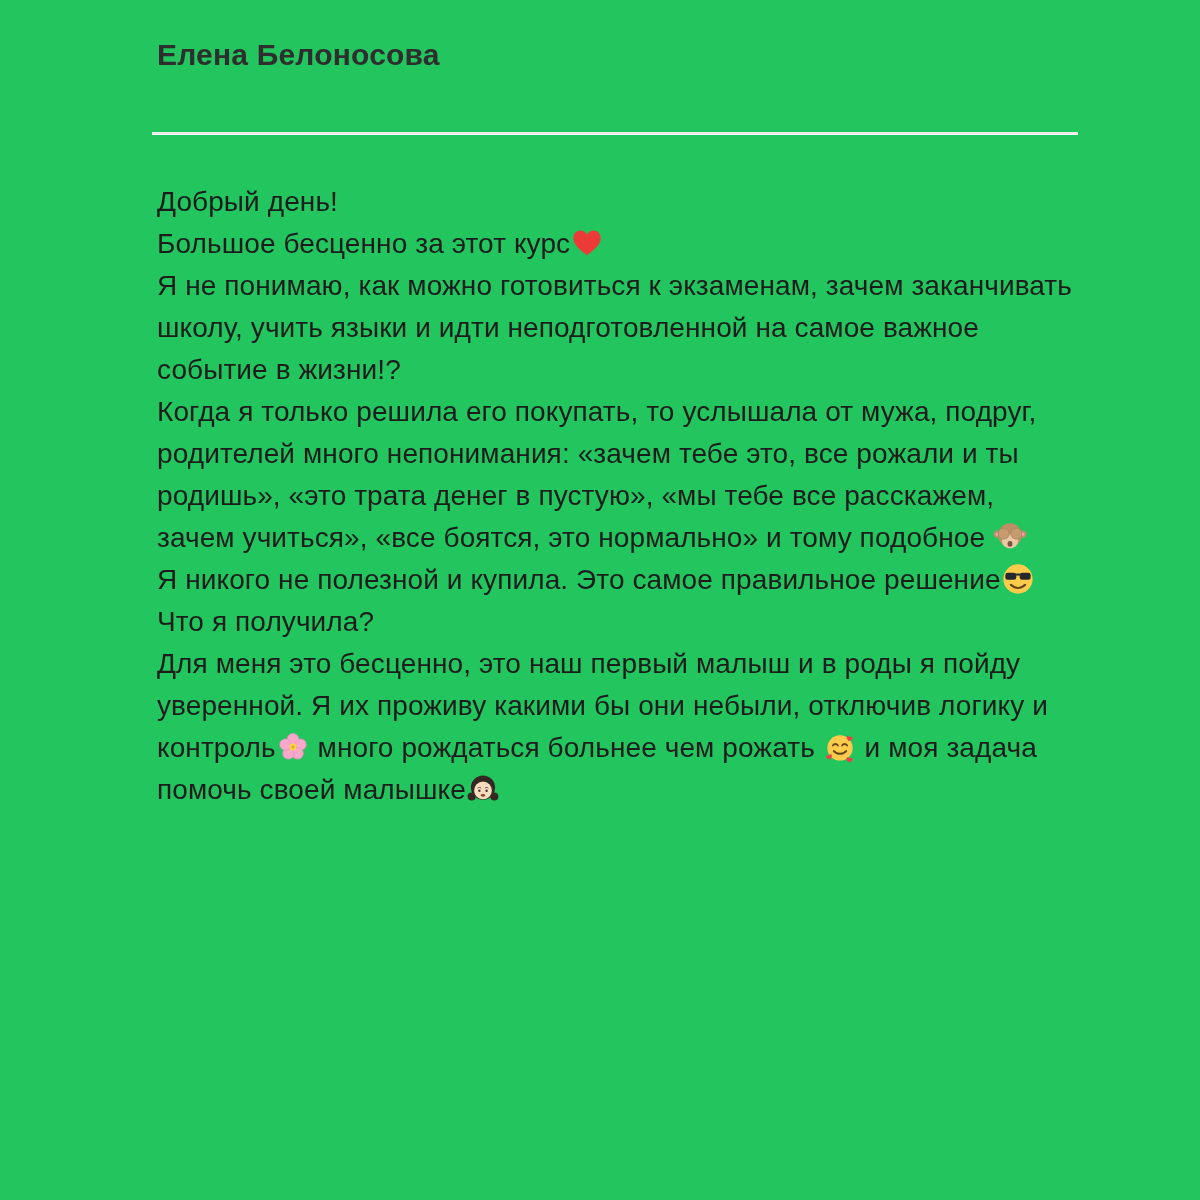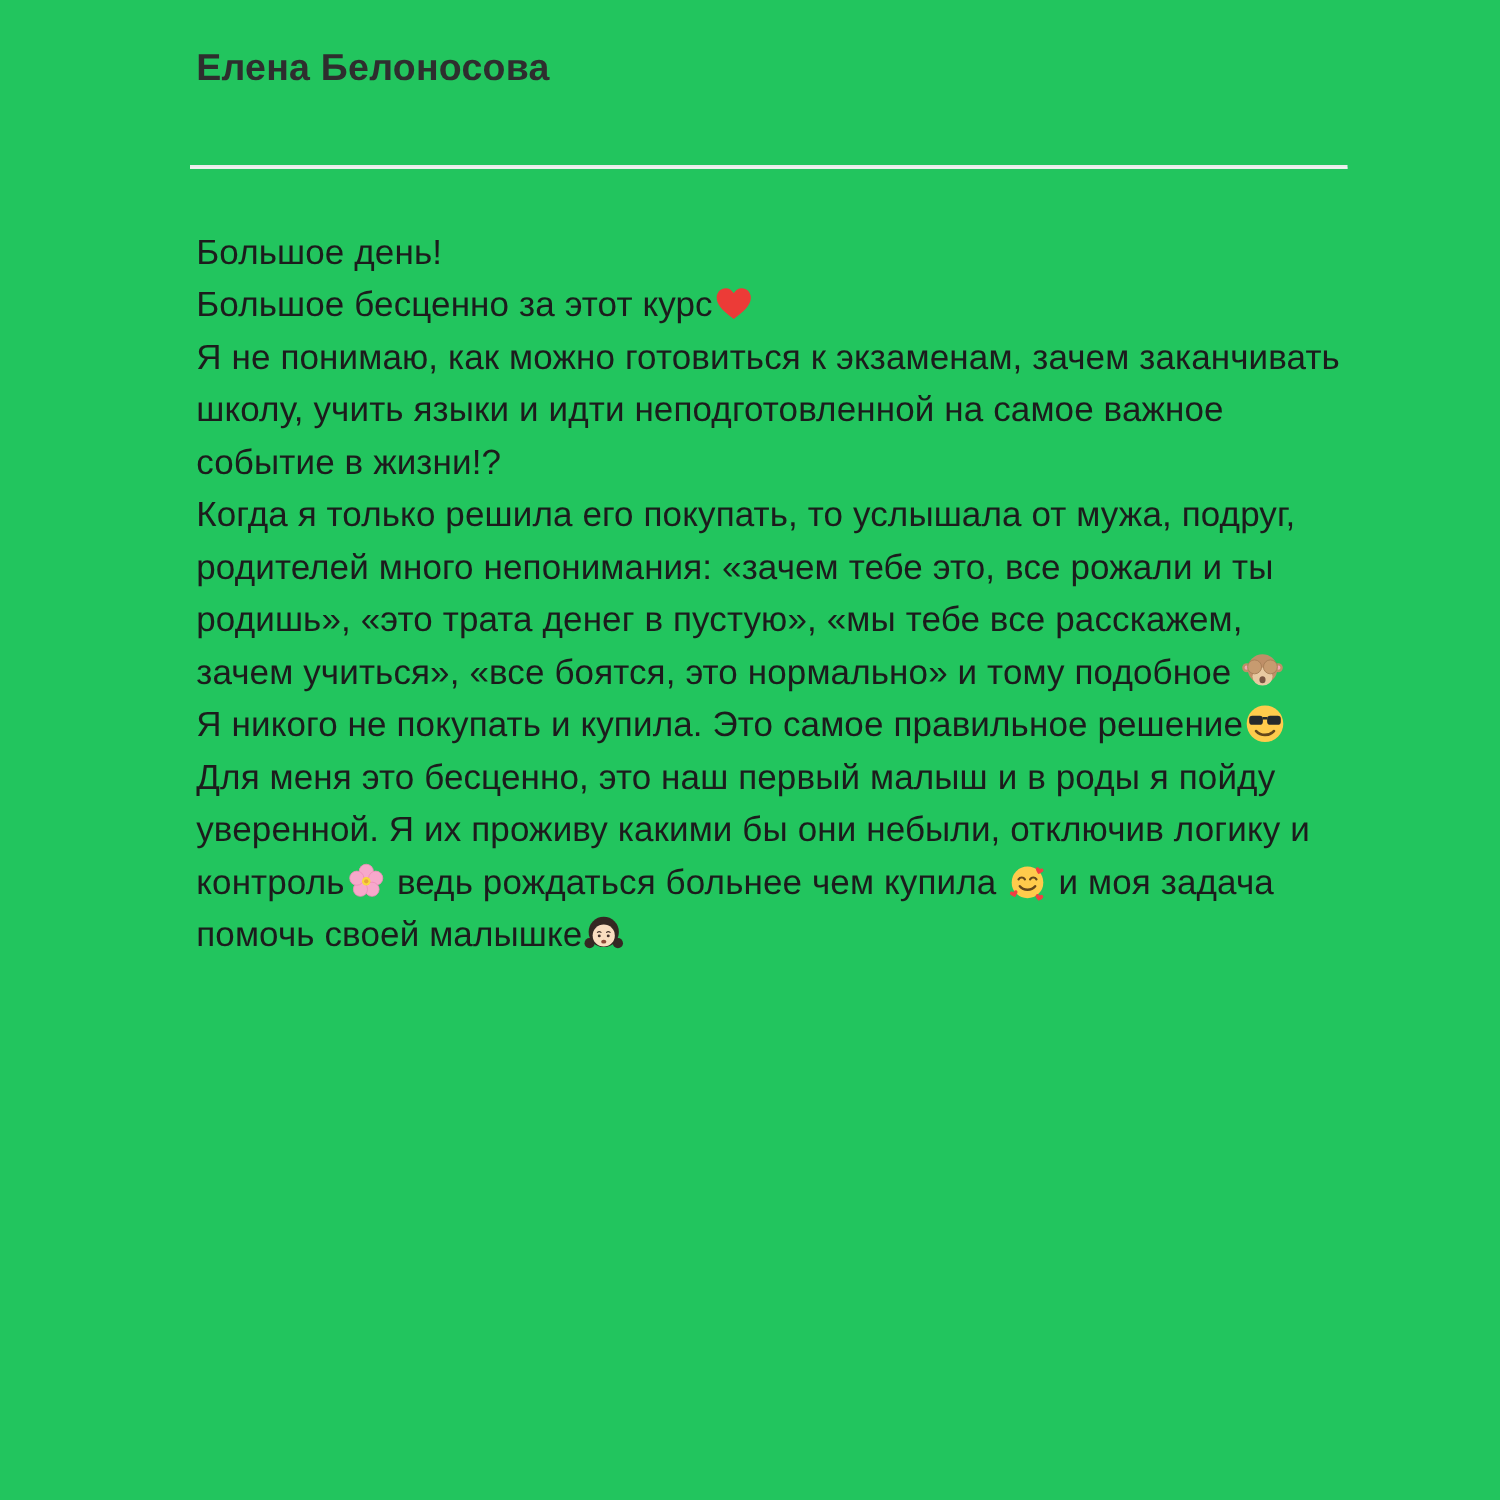--- a/index.html
+++ b/index.html
@@ -51,52 +51,53 @@
   }
   .emoji svg { width: 100%; height: 100%; display: block; }
 </style>
 </head>
 <body>
 
 <div class="page">
   <h1 class="page-title">Елена Белоносова</h1>
   <div class="divider"></div>
   <div class="message-body">
-      <p class="para"><span>Большое день!</span></p>
+      <p class="para"><span>Добрый день!</span></p>
       <p class="para"><span>Большое бесценно за этот курс</span><span class="emoji" role="img" aria-label="❤️"><svg viewBox="0 0 36 36">
             <path d="M18 31C10.6 25.2 3.5 19.8 3.5 12.9 3.5 8 7.2 4.8 11.1 4.8c2.9 0 5.4 1.6 6.9 4.4 1.5-2.8 4-4.4 6.9-4.4 3.9 0 7.6 3.2 7.6 8.1C32.5 19.8 25.4 25.2 18 31z" fill="#ec3b37"></path>
           </svg></span></p>
       <p class="para"><span>Я не понимаю, как можно готовиться к экзаменам, зачем заканчивать школу, учить языки и идти неподготовленной на самое важное событие в жизни!?</span></p>
       <p class="para"><span>Когда я только решила его покупать, то услышала от мужа, подруг, родителей много непонимания: «зачем тебе это, все рожали и ты родишь», «это трата денег в пустую», «мы тебе все расскажем, зачем учиться», «все боятся, это нормально» и тому подобное </span><span class="emoji" role="img" aria-label="🙈"><svg viewBox="0 0 36 36">
             <circle cx="4.6" cy="15" r="3.8" fill="#bf8f68"></circle>
             <circle cx="4.6" cy="15" r="1.8" fill="#f2a7b4"></circle>
             <circle cx="31.4" cy="15" r="3.8" fill="#bf8f68"></circle>
             <circle cx="31.4" cy="15" r="1.8" fill="#f2a7b4"></circle>
             <circle cx="18" cy="16" r="12.5" fill="#bf8f68"></circle>
             <ellipse cx="18" cy="22.5" rx="8.5" ry="7.6" fill="#e8c9a2"></ellipse>
             <ellipse cx="18" cy="25.2" rx="2.6" ry="3" fill="#7a5643"></ellipse>
             <circle cx="11.3" cy="14.3" r="5.9" fill="#c79b70" stroke="#a87f58" stroke-width="0.8"></circle>
             <circle cx="24.7" cy="14.3" r="5.9" fill="#c79b70" stroke="#a87f58" stroke-width="0.8"></circle>
           </svg></span></p>
-      <p class="para"><span>Я никого не покупать и купила. Это самое правильное решение</span><span class="emoji" role="img" aria-label="😎"><svg viewBox="0 0 36 36">
+      <p class="para"><span>Я никого не полезной и купила. Это самое правильное решение</span><span class="emoji" role="img" aria-label="😎"><svg viewBox="0 0 36 36">
             <circle cx="18" cy="18" r="15.5" fill="#ffcb4c"></circle>
             <rect x="4.6" y="11.3" width="11.6" height="7.6" rx="2.6" fill="#25292c"></rect>
             <rect x="19.8" y="11.3" width="11.6" height="7.6" rx="2.6" fill="#25292c"></rect>
             <path d="M16 13.3h4" stroke="#25292c" stroke-width="2.2"></path>
             <path d="M10.5 24.2c4 4.4 11 4.4 15 0" stroke="#65471b" stroke-width="2.3" fill="none" stroke-linecap="round"></path>
           </svg></span></p>
+      <p class="para"><span>Что я получила?</span></p>
       <p class="para"><span>Для меня это бесценно, это наш первый малыш и в роды я пойду уверенной. Я их проживу какими бы они небыли, отключив логику и контроль</span><span class="emoji" role="img" aria-label="🌸"><svg viewBox="0 0 36 36">
             <circle cx="18" cy="9.6" r="6" fill="#f7a8cb" stroke="#ef8db9" stroke-width="0.7"></circle>
             <circle cx="26" cy="15.4" r="6" fill="#f7a8cb" stroke="#ef8db9" stroke-width="0.7"></circle>
             <circle cx="22.9" cy="24.8" r="6" fill="#f7a8cb" stroke="#ef8db9" stroke-width="0.7"></circle>
             <circle cx="13.1" cy="24.8" r="6" fill="#f7a8cb" stroke="#ef8db9" stroke-width="0.7"></circle>
             <circle cx="10" cy="15.4" r="6" fill="#f7a8cb" stroke="#ef8db9" stroke-width="0.7"></circle>
             <circle cx="18" cy="18" r="3.6" fill="#f9d83a"></circle>
             <circle cx="18" cy="18" r="1.8" fill="#e8a33d"></circle>
-          </svg></span><span> ведь рождаться больнее чем купила </span><span class="emoji" role="img" aria-label="🥰"><svg viewBox="0 0 36 36">
+          </svg></span><span> много рождаться больнее чем рожать </span><span class="emoji" role="img" aria-label="🥰"><svg viewBox="0 0 36 36">
             <circle cx="18" cy="19" r="13.4" fill="#ffcb4c"></circle>
             <path d="M10.4 16.4c1.4-2.1 4-2.1 5.4 0" stroke="#65471b" stroke-width="1.9" fill="none" stroke-linecap="round"></path>
             <path d="M20.2 16.4c1.4-2.1 4-2.1 5.4 0" stroke="#65471b" stroke-width="1.9" fill="none" stroke-linecap="round"></path>
             <path d="M11.5 22.3c3.2 3.9 9.8 3.9 13 0" stroke="#65471b" stroke-width="2.1" fill="none" stroke-linecap="round"></path>
             <g fill="#f23f43">
               <path transform="translate(29 6) rotate(18)" d="M0 1.8C-0.8 0.6-2.3 0.3-3 1.4c-0.7 1-0.3 2.3 3 4.7 3.3-2.4 3.7-3.7 3-4.7C2.3 0.3 0.8 0.6 0 1.8z"></path>
               <path transform="translate(5.6 25.5) rotate(-18)" d="M0 1.8C-0.8 0.6-2.3 0.3-3 1.4c-0.7 1-0.3 2.3 3 4.7 3.3-2.4 3.7-3.7 3-4.7C2.3 0.3 0.8 0.6 0 1.8z"></path>
               <path transform="translate(28.5 28.5) rotate(10)" d="M0 1.8C-0.8 0.6-2.3 0.3-3 1.4c-0.7 1-0.3 2.3 3 4.7 3.3-2.4 3.7-3.7 3-4.7C2.3 0.3 0.8 0.6 0 1.8z"></path>
             </g>
           </svg></span><span> и моя задача помочь своей малышке</span><span class="emoji" role="img" aria-label="👧🏻"><svg viewBox="0 0 36 36">

